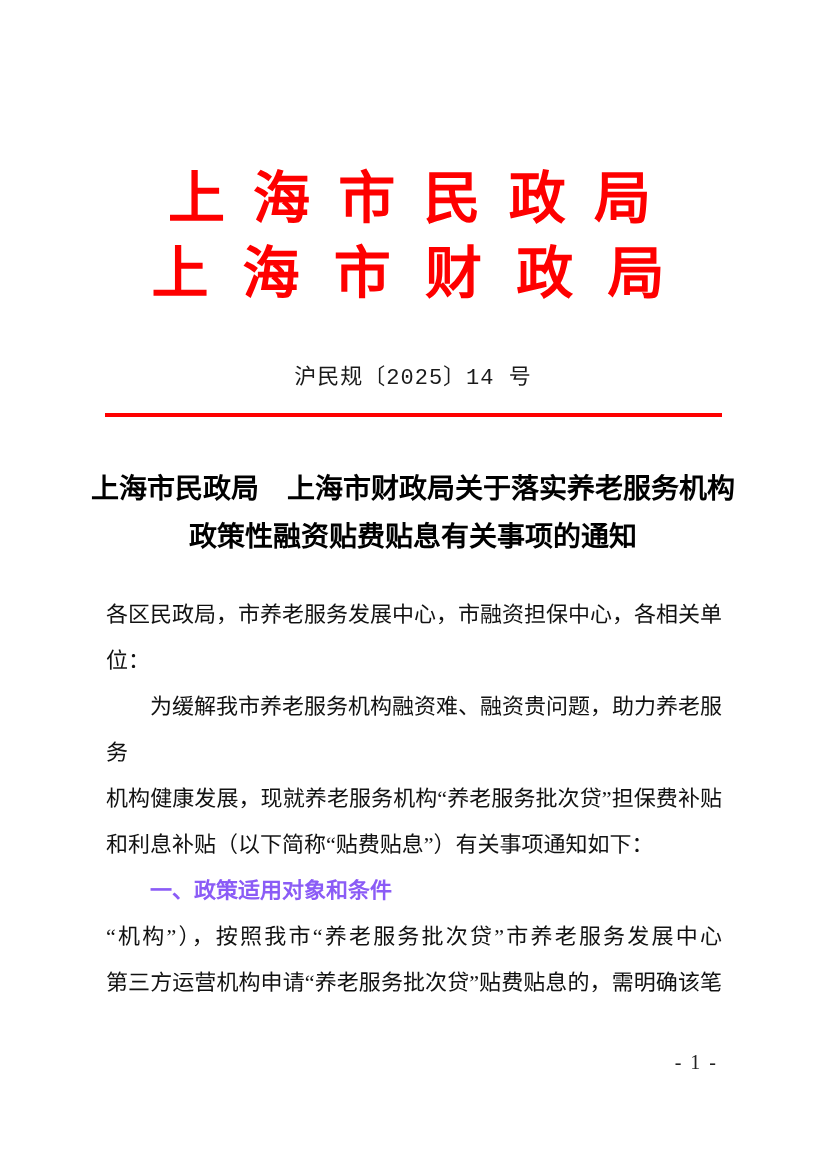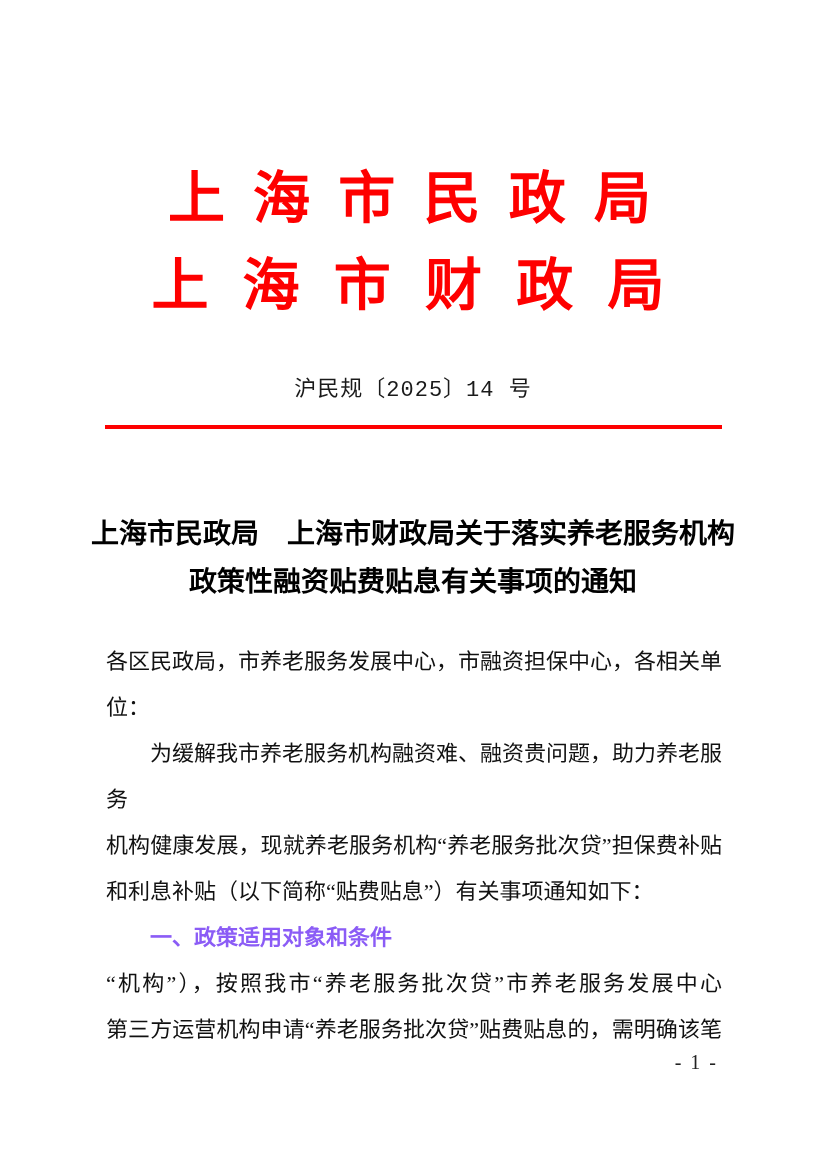--- a/index.html
+++ b/index.html
@@ -18,47 +18,46 @@
   .letterhead { padding-top: 170px; }
   .header-line {
     text-align: center;
     color: #fe0000;
     font-weight: bold;
     font-size: 57px;
     line-height: 58px;
     letter-spacing: 7px;
     white-space: nowrap;
   }
-  .header-line.second { margin-top: 29px; letter-spacing: 10px; }
+  .header-line.second { margin-top: 17px; letter-spacing: 10px; }
   
   .doc-number {
     margin-top: 64px;
     text-align: center;
     font-size: 22px;
     line-height: 24px;
     color: #1a1a1a;
     letter-spacing: 1px;
     font-family: Liberation Mono, monospace;
   }
   
   .red-rule {
     margin: 22px 0 0 105px;
     width: 617px;
     height: 4px;
     background: #fe0000;
   }
   
   .doc-title {
-    margin-top: 83px;
+    margin-top: 48px;
     text-align: center;
     font-weight: bold;
     font-size: 28px;
     line-height: 48px;
     color: #000000;
-    font-family: Liberation Mono, monospace;
   }
   
   .body-block {
     margin: 31px 104px 0 106px; 
     font-size: 22px;
     color: #111111;
   }
   .body-line {
     line-height: 46px;
     text-align: left;

